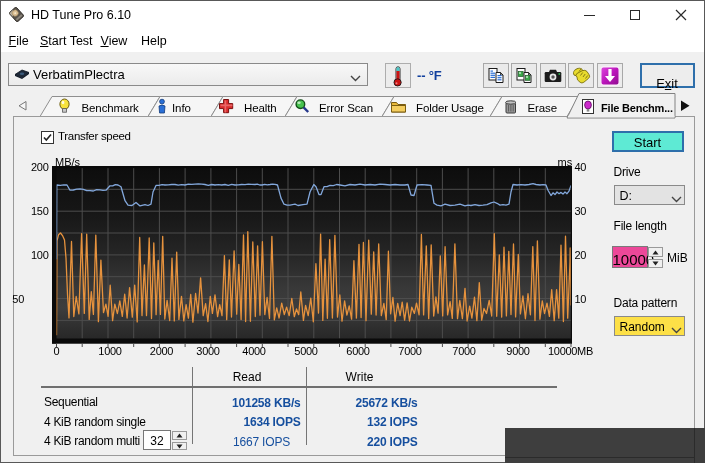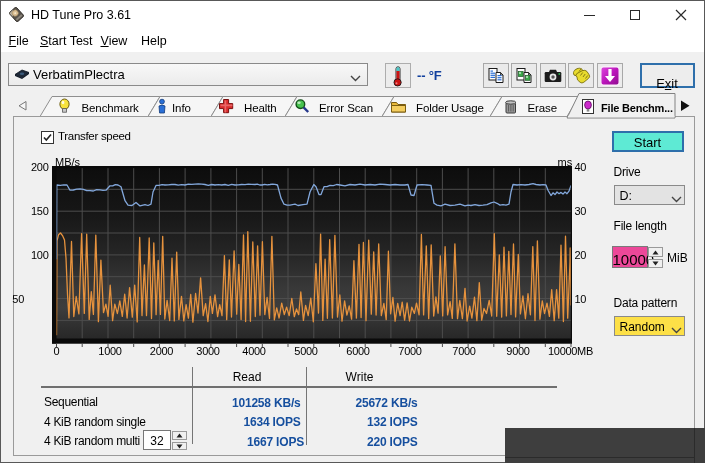--- a/index.html
+++ b/index.html
@@ -9,21 +9,21 @@
 <div class="abs" style="left:1px;top:1px;width:703px;height:51px;background:#fff"></div>
 <div class="abs" style="left:9px;top:7px"><svg width="15" height="15" viewBox="0 0 15 15">
       <g transform="rotate(-42 7.5 7.5)">
         <rect x="2.8" y="1.4" width="9.4" height="12.2" rx="1.1" fill="#57524b" stroke="#2e2a25" stroke-width="0.9"></rect>
         <path d="M3.2,1.8 h5 l-5,5 Z" fill="#cfc5b4" opacity="0.85"></path>
         <circle cx="7.5" cy="5.6" r="3.1" fill="#dcc094" stroke="#8a7450" stroke-width="0.5"></circle>
         <circle cx="7.5" cy="5.6" r="0.9" fill="#f7ecd4"></circle>
         <rect x="3.8" y="10.4" width="7.4" height="2" fill="#8c867c"></rect>
       </g>
     </svg></div>
-<div class="lbl" style="left:31px;top:7.5px;font-size:12.5px">HD Tune Pro 3.61</div>
+<div class="lbl" style="left:31px;top:7.5px;font-size:12.5px">HD Tune Pro 6.10</div>
 <div class="abs" style="left:584px;top:14.5px;width:11px;height:1.6px;background:#2a2a2a"></div>
 <div class="abs" style="left:629.5px;top:9.5px;width:10.5px;height:10.5px;border:1.4px solid #2a2a2a"></div>
 <div class="abs" style="left:674.5px;top:9px"><svg width="12" height="12" viewBox="0 0 12 12">
       <path d="M1,1 L11,11 M11,1 L1,11" stroke="#2a2a2a" stroke-width="1.2" fill="none"></path>
     </svg></div>
 <div class="lbl" style="left:8.5px;top:34px;font-size:12.5px"><u>F</u>ile</div>
 <div class="lbl" style="left:40px;top:34px;font-size:12.5px"><u>S</u>tart Test</div>
 <div class="lbl" style="left:100.5px;top:34px;font-size:12.5px"><u>V</u>iew</div>
 <div class="lbl" style="left:141px;top:34px;font-size:12.5px">Help</div>
 <div class="abs" style="left:8px;top:63px;width:360px;height:23px;background:linear-gradient(#f8f8f8,#ebebeb);border:1px solid #8a8a8a"></div>
@@ -271,21 +271,21 @@
 <div class="abs" style="left:40.5px;top:385.5px;width:516px;height:2px;background:#6f6f6f"></div>
 <div class="lbl" style="left:247px;top:369.5px;font-size:12px;transform:translateX(-50%)">Read</div>
 <div class="lbl" style="left:359.5px;top:369.5px;font-size:12px;transform:translateX(-50%)">Write</div>
 <div class="lbl" style="left:44px;top:395.3px;font-size:12px;letter-spacing:-0.3px">Sequential</div>
 <div class="lbl" style="right:404.5px;top:395.6px;font-size:12px;font-weight:bold;color:#164f9e;letter-spacing:-0.2px">101258 KB/s</div>
 <div class="lbl" style="right:287.5px;top:395.6px;font-size:12px;font-weight:bold;color:#164f9e;letter-spacing:-0.2px">25672 KB/s</div>
 <div class="lbl" style="left:44px;top:414.7px;font-size:12px;letter-spacing:-0.3px">4 KiB random single</div>
 <div class="lbl" style="right:404.5px;top:415.0px;font-size:12px;font-weight:bold;color:#164f9e;letter-spacing:-0.2px">1634 IOPS</div>
 <div class="lbl" style="right:287.5px;top:415.0px;font-size:12px;font-weight:bold;color:#164f9e;letter-spacing:-0.2px">132 IOPS</div>
 <div class="lbl" style="left:44px;top:434.2px;font-size:12px;letter-spacing:-0.3px">4 KiB random multi</div>
-<div class="lbl" style="right:401px;top:434.5px;font-size:12px;font-weight:bold;color:#164f9e;letter-spacing:-0.2px">1667 IOPS</div>
+<div class="lbl" style="right:415px;top:434.5px;font-size:12px;font-weight:normal;color:#164f9e;letter-spacing:-0.2px">1667 IOPS</div>
 <div class="lbl" style="right:287.5px;top:434.5px;font-size:12px;font-weight:bold;color:#164f9e;letter-spacing:-0.2px">220 IOPS</div>
 <div class="abs" style="left:143px;top:430px;width:28px;height:20px;background:#fff;border:1px solid #777;font-size:12px;text-align:center;padding-top:3px">32</div>
 <div class="abs" style="left:172px;top:431px;width:14.5px;height:9px;background:#f0f0f0;border:1px solid #9a9a9a;text-align:center;line-height:7px"><svg width="7" height="5" viewBox="0 0 7 5" style="vertical-align:middle">
       <path d="M0.5,4.5 L3.5,0.5 L6.5,4.5 Z" fill="#222"></path>
     </svg></div>
 <div class="abs" style="left:172px;top:441.5px;width:14.5px;height:8.5px;background:#f0f0f0;border:1px solid #9a9a9a;text-align:center;line-height:6.5px"><svg width="7" height="5" viewBox="0 0 7 5" style="vertical-align:middle">
       <path d="M0.5,0.5 L6.5,0.5 L3.5,4.5 Z" fill="#222"></path>
     </svg></div>
 <div class="abs" style="left:505px;top:428px;width:200px;height:35px;background:#3e3e3e;z-index:40">
     <div class="abs" style="left:0px;top:29px;width:189px;height:1px;background:#2b2b2b"></div>

